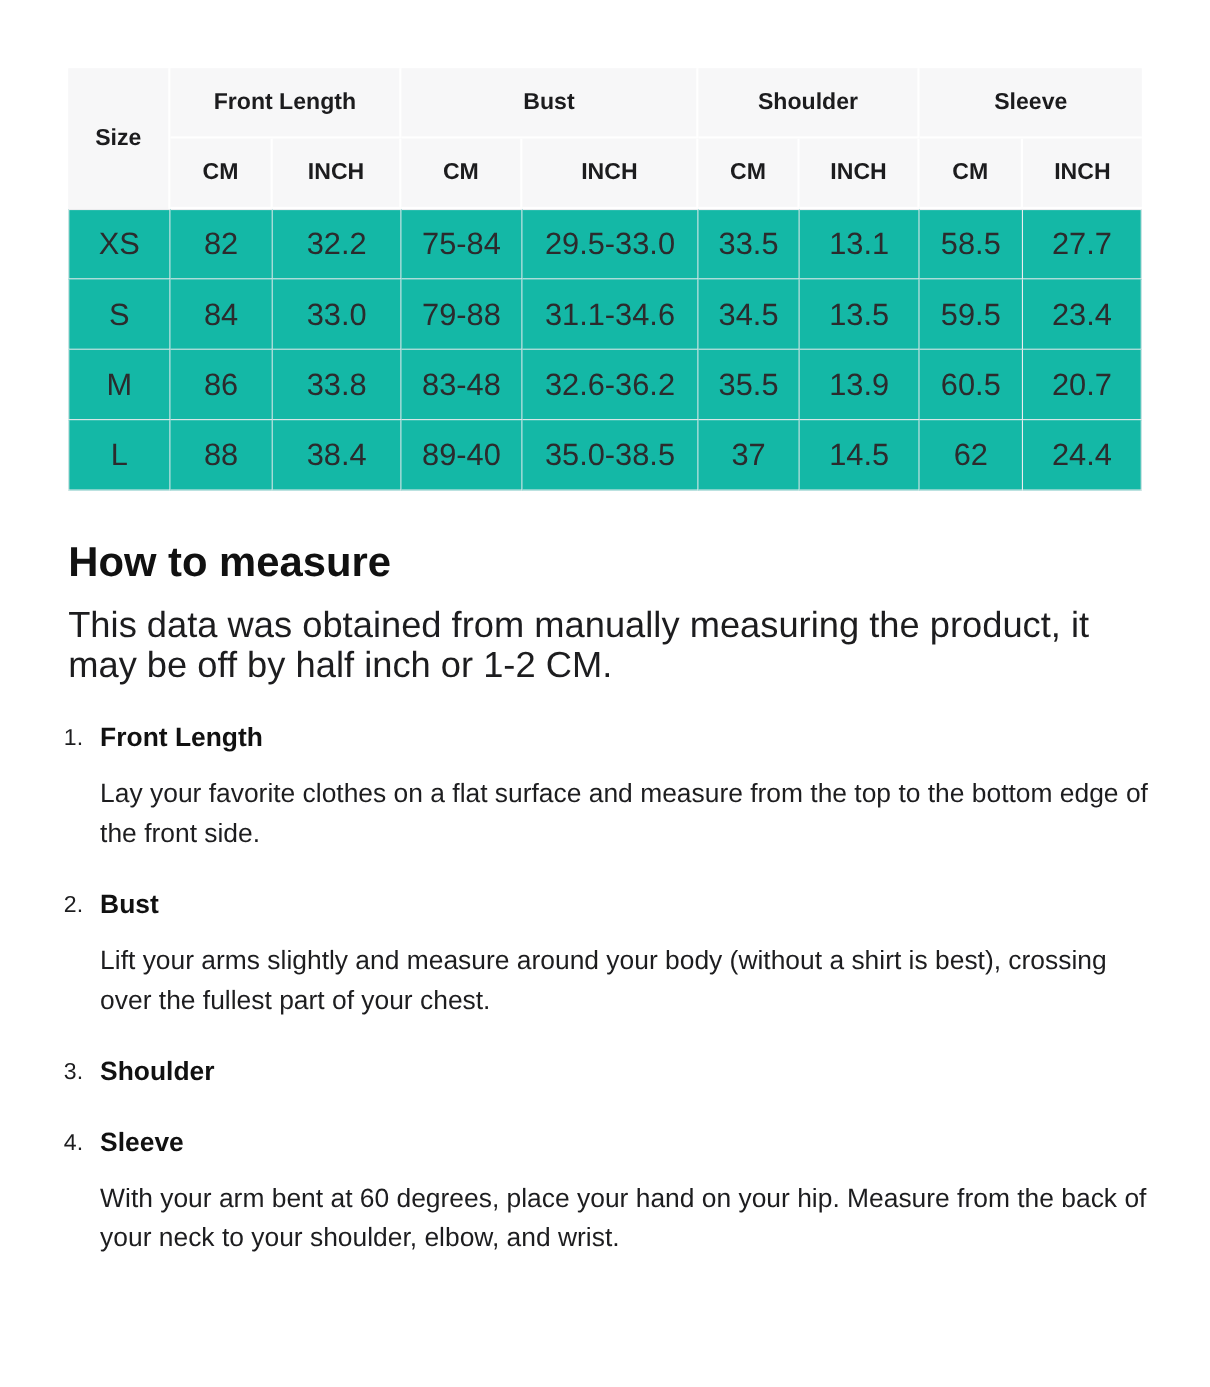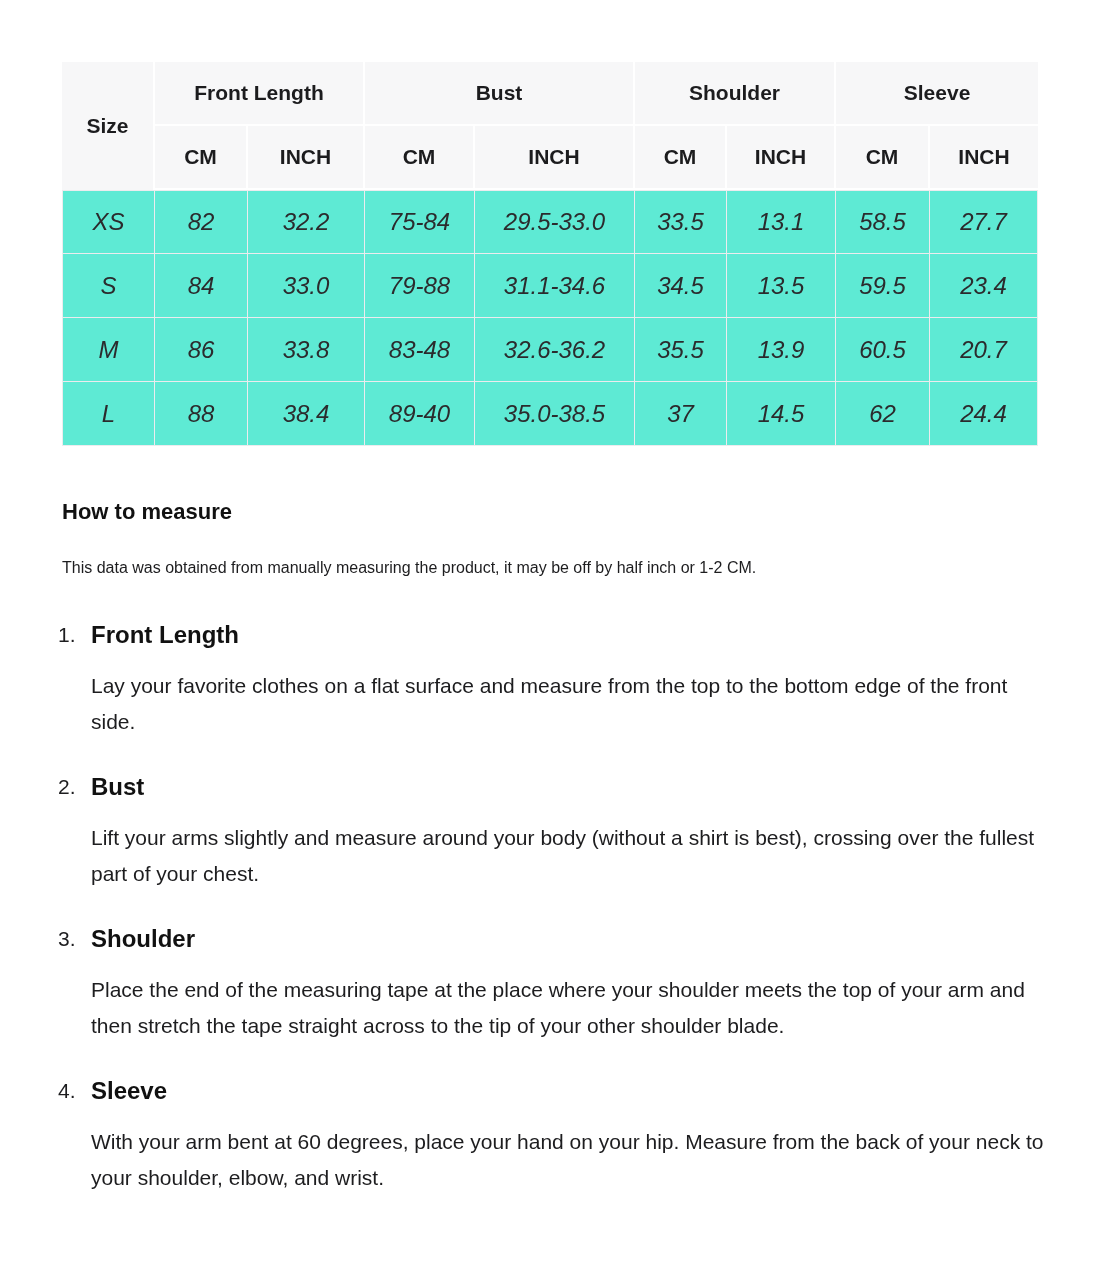--- a/index.html
+++ b/index.html
@@ -31,47 +31,46 @@
     text-align: center;
     vertical-align: middle;
     border-right: 2px solid #ffffff;
     border-bottom: 2px solid #ffffff;
     height: 64px;
     padding: 0 4px;
   }
   table.size-table tr th:last-child { border-right: none; }
   table.size-table th.size-col { border-bottom: none; text-align: center; }
   table.size-table td {
-    background: #5eead4;
-    font-size: 24px;
+    background: #14b8a6;
+    font-size: 28px;
     font-weight: 400;
     color: #2b2b2d;
     text-align: center;
     vertical-align: middle;
     border-right: 1px solid #ececee;
     border-bottom: 1px solid #ececee;
     height: 64px;
     padding: 0 4px;
-    font-style: italic;
   }
   table.size-table td:first-child { border-left: 1px solid #ececee; }
   table.size-table tbody tr:first-child td { border-top: 1px solid #ececee; }
 
   
   .htm-title {
     margin: 48px 0 0 0;
-    font-size: 22px;
+    font-size: 38px;
     line-height: 36px;
     font-weight: 700;
     color: #111111;
   }
   .intro {
     margin: 20px 0 0 0;
     width: 985px;
-    font-size: 16px;
+    font-size: 33px;
     line-height: 36px;
     color: #1d1d1f;
   }
   .steps { margin-top: 32px; }
   .step { display: flex; margin-left: -4px; }
   .step + .step { margin-top: 30px; }
   .step-num {
     width: 33px;
     flex: 0 0 33px;
     font-size: 21px;
@@ -82,21 +81,21 @@
   .step-title {
     font-size: 24px;
     line-height: 34px;
     font-weight: 700;
     color: #111111;
   }
   .step-desc {
     margin: 16px 0 0 0;
     width: 957px;
     max-width: 100%;
-    font-size: 21px;
+    font-size: 24px;
     line-height: 36px;
     color: #1d1d1f;
   }
 </style>
 </head>
 <body>
 
 <div class="page">
 
   <table class="size-table">
@@ -197,21 +196,20 @@
       <div class="step-body">
         <div class="step-title">Bust</div>
         <p class="step-desc">Lift your arms slightly and measure around your body (without a shirt is best), crossing over the fullest part of your chest.</p>
       </div>
     </div>
 
     <div class="step">
       <div class="step-num">3.</div>
       <div class="step-body">
         <div class="step-title">Shoulder</div>
-        <p class="step-desc">Place the end of the measuring tape at the place where your shoulder meets the top of your arm and then stretch the tape straight across to the tip of your other shoulder blade.</p>
       </div>
     </div>
 
     <div class="step">
       <div class="step-num">4.</div>
       <div class="step-body">
         <div class="step-title">Sleeve</div>
         <p class="step-desc">With your arm bent at 60 degrees, place your hand on your hip. Measure from the back of your neck to your shoulder, elbow, and wrist.</p>
       </div>
     </div>

